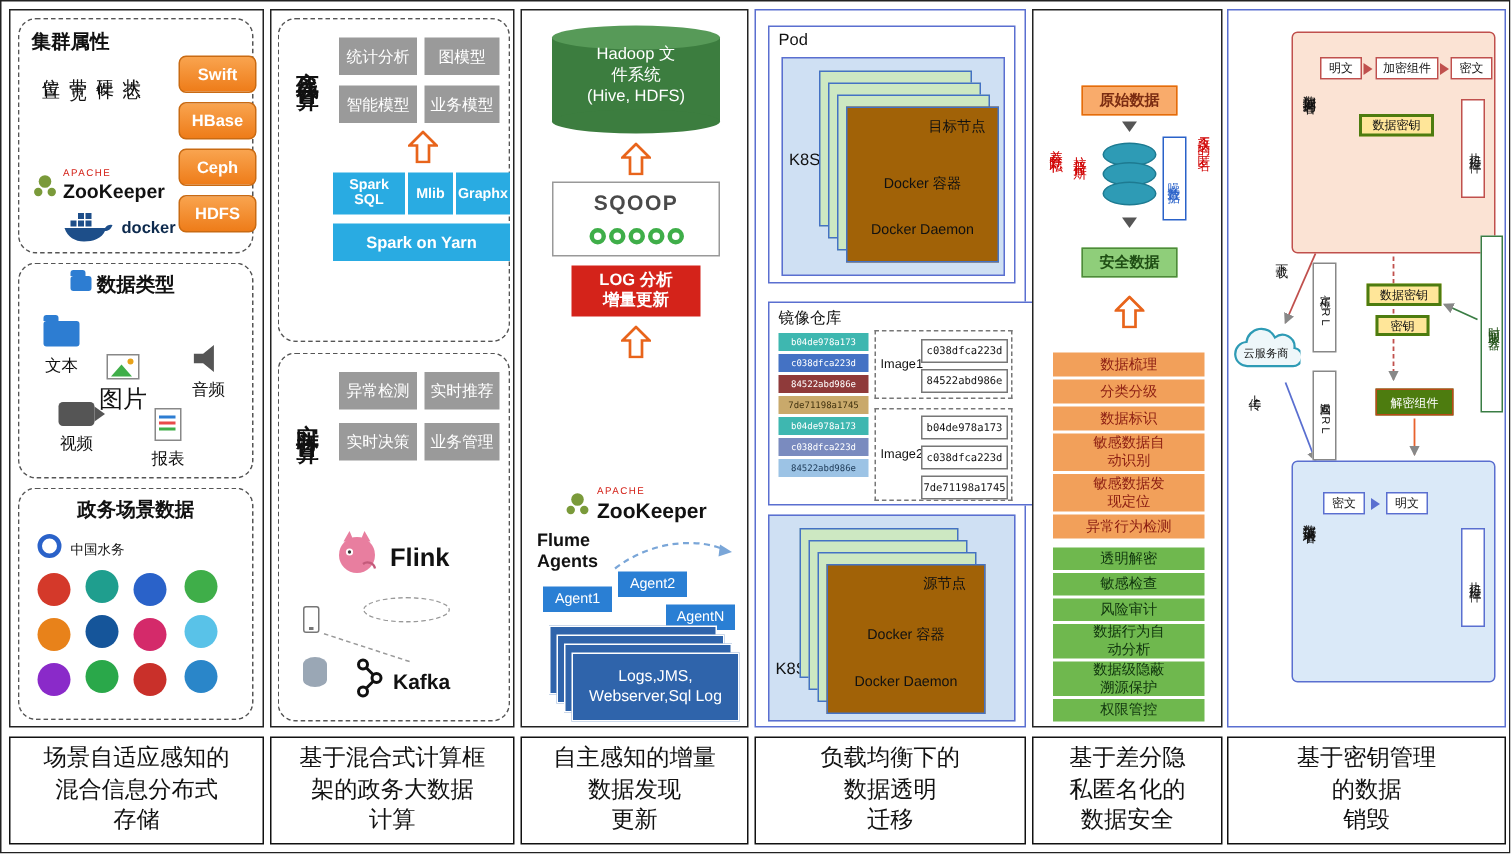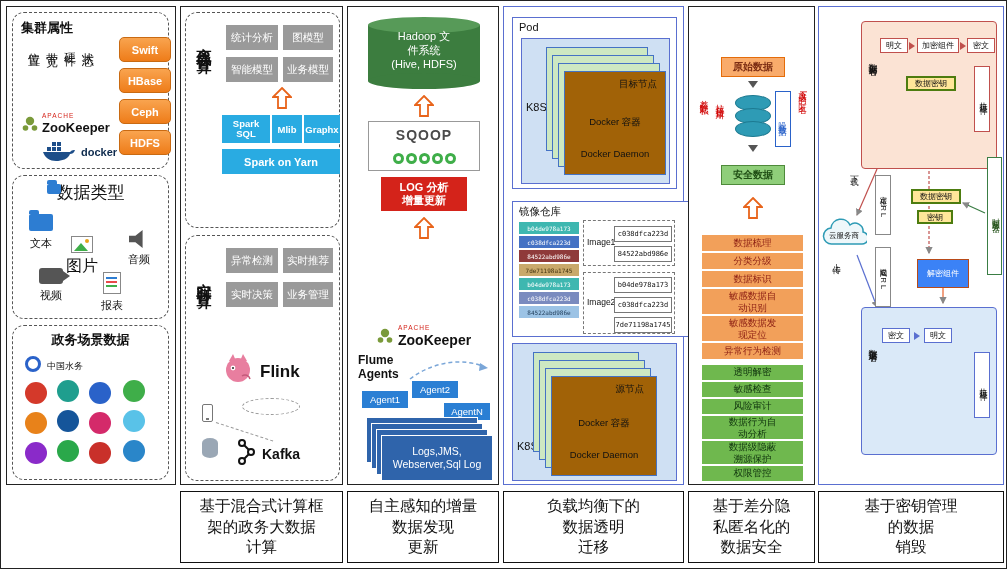--- a/index.html
+++ b/index.html
@@ -93,21 +93,21 @@
               <rect x="16" y="7" width="4" height="4"></rect>
             <rect x="11" y="2" width="4" height="4"></rect>
               <rect x="16" y="2" width="4" height="4"></rect>
             <path d="M2 12 h27 a5 5 0 0 1 5-2 c-1 3-3 4-5 4 -2 5-8 7-14 7 -6 0-11-3-13-9z"></path>
           </g>
         </svg>
         <div class="abs" style="left:68px;top:133px;font-size:11px;font-weight:bold;color:#0d2a4d">docker</div>
       </div>
 
       <div class="dash" style="left:5px;top:168px;width:157px;height:144px">
-        <div class="abs" style="left:0;right:0;top:5px;text-align:center;font-size:17px;font-weight:normal">数据类型</div>
+        <div class="abs" style="left:0;right:0;top:5px;text-align:center;font-size:13px;font-weight:bold">数据类型</div>
         <div class="ic-folder" style="left:34px;top:8px;width:14px;height:10px"></div>
         <div class="ic-folder" style="left:16px;top:38px"></div>
         <div class="abs" style="left:10px;top:60px;width:36px;text-align:center;font-size:11px">文本</div>
         <div class="ic-photo" style="left:58px;top:60px"></div>
         <div class="abs" style="left:52px;top:80px;width:34px;text-align:center;font-size:16px">图片</div>
         <div class="ic-speaker" style="left:116px;top:54px"></div>
         <div class="abs" style="left:108px;top:76px;width:36px;text-align:center;font-size:11px">音频</div>
         <div class="ic-camera" style="left:26px;top:92px"></div>
         <div class="abs" style="left:20px;top:112px;width:36px;text-align:center;font-size:11px">视频</div>
         <div class="ic-report" style="left:90px;top:96px"></div>
@@ -125,20 +125,23 @@
         <div class="logo" style="left:12px;top:86px;background:#e8821a"></div>
         <div class="logo" style="left:44px;top:84px;background:#15559a"></div>
         <div class="logo" style="left:76px;top:86px;background:#d42a6a"></div>
         <div class="logo" style="left:110px;top:84px;background:#59c2e8"></div>
         <div class="logo" style="left:12px;top:116px;background:#8a2ac9"></div>
         <div class="logo" style="left:44px;top:114px;background:#2aa84a"></div>
         <div class="logo" style="left:76px;top:116px;background:#c9302a"></div>
         <div class="logo" style="left:110px;top:114px;background:#2a86c9"></div>
       </div>
     </div>
+    <div class="caption">场景自适应感知的
+混合信息分布式
+存储</div>
   </div>
 
   <div class="col" style="left:179px;width:163px">
     <div class="panel">
 
       <div class="dash" style="left:4px;top:5px;width:155px;height:216px">
         <div class="abs vtitle" style="left:8px;top:22px">离线计算</div>
         <div class="abs cbox gbox" style="left:40px;top:12px;width:52px;height:25px">统计分析</div>
         <div class="abs cbox gbox" style="left:97px;top:12px;width:50px;height:25px">图模型</div>
         <div class="abs cbox gbox" style="left:40px;top:44px;width:52px;height:25px">智能模型</div>
@@ -386,21 +389,21 @@
         </svg>
         <div class="abs" style="left:0;right:0;top:14px;text-align:center;font-size:7.5px">云服务商</div>
       </div>
 
       <div class="vstrip v" style="left:56px;top:168px;width:16px;height:60px;border:1px solid #888;font-size:7.5px">定位 URL</div>
       <div class="vstrip v" style="left:56px;top:240px;width:16px;height:60px;border:1px solid #888;font-size:7.5px">返回 URL</div>
 
       <div class="abs cbox ybox" style="left:92px;top:182px;width:50px;height:15px">数据密钥</div>
       <div class="abs cbox ybox" style="left:98px;top:203px;width:36px;height:14px">密钥</div>
 
-      <div class="abs cbox" style="left:98px;top:252px;width:52px;height:29px;background:#3b82f6;border:1px solid #b84a18;color:#fff;font-size:8px">解密组件</div>
+      <div class="abs cbox" style="left:98px;top:252px;width:52px;height:18px;background:#4d7c0f;border:1px solid #b84a18;color:#fff;font-size:8px">解密组件</div>
 
       <div class="abs" style="left:42px;top:300px;width:136px;height:148px;background:#dae9f8;border:1px solid #5a6fd0;border-radius:4px">
         <div class="abs v" style="left:4px;top:34px;font-size:9px;letter-spacing:1px">数据请求者</div>
         <div class="abs cbox wbox2" style="left:20px;top:20px;width:28px;height:15px">密文</div>
         <div class="arr-r b" style="left:52px;top:24px"></div>
         <div class="abs cbox wbox2" style="left:62px;top:20px;width:28px;height:15px">明文</div>
         <div class="abs cbox wbox2 v" style="left:112px;top:44px;width:16px;height:66px">执行组件</div>
       </div>
     </div>
     <div class="caption">基于密钥管理

